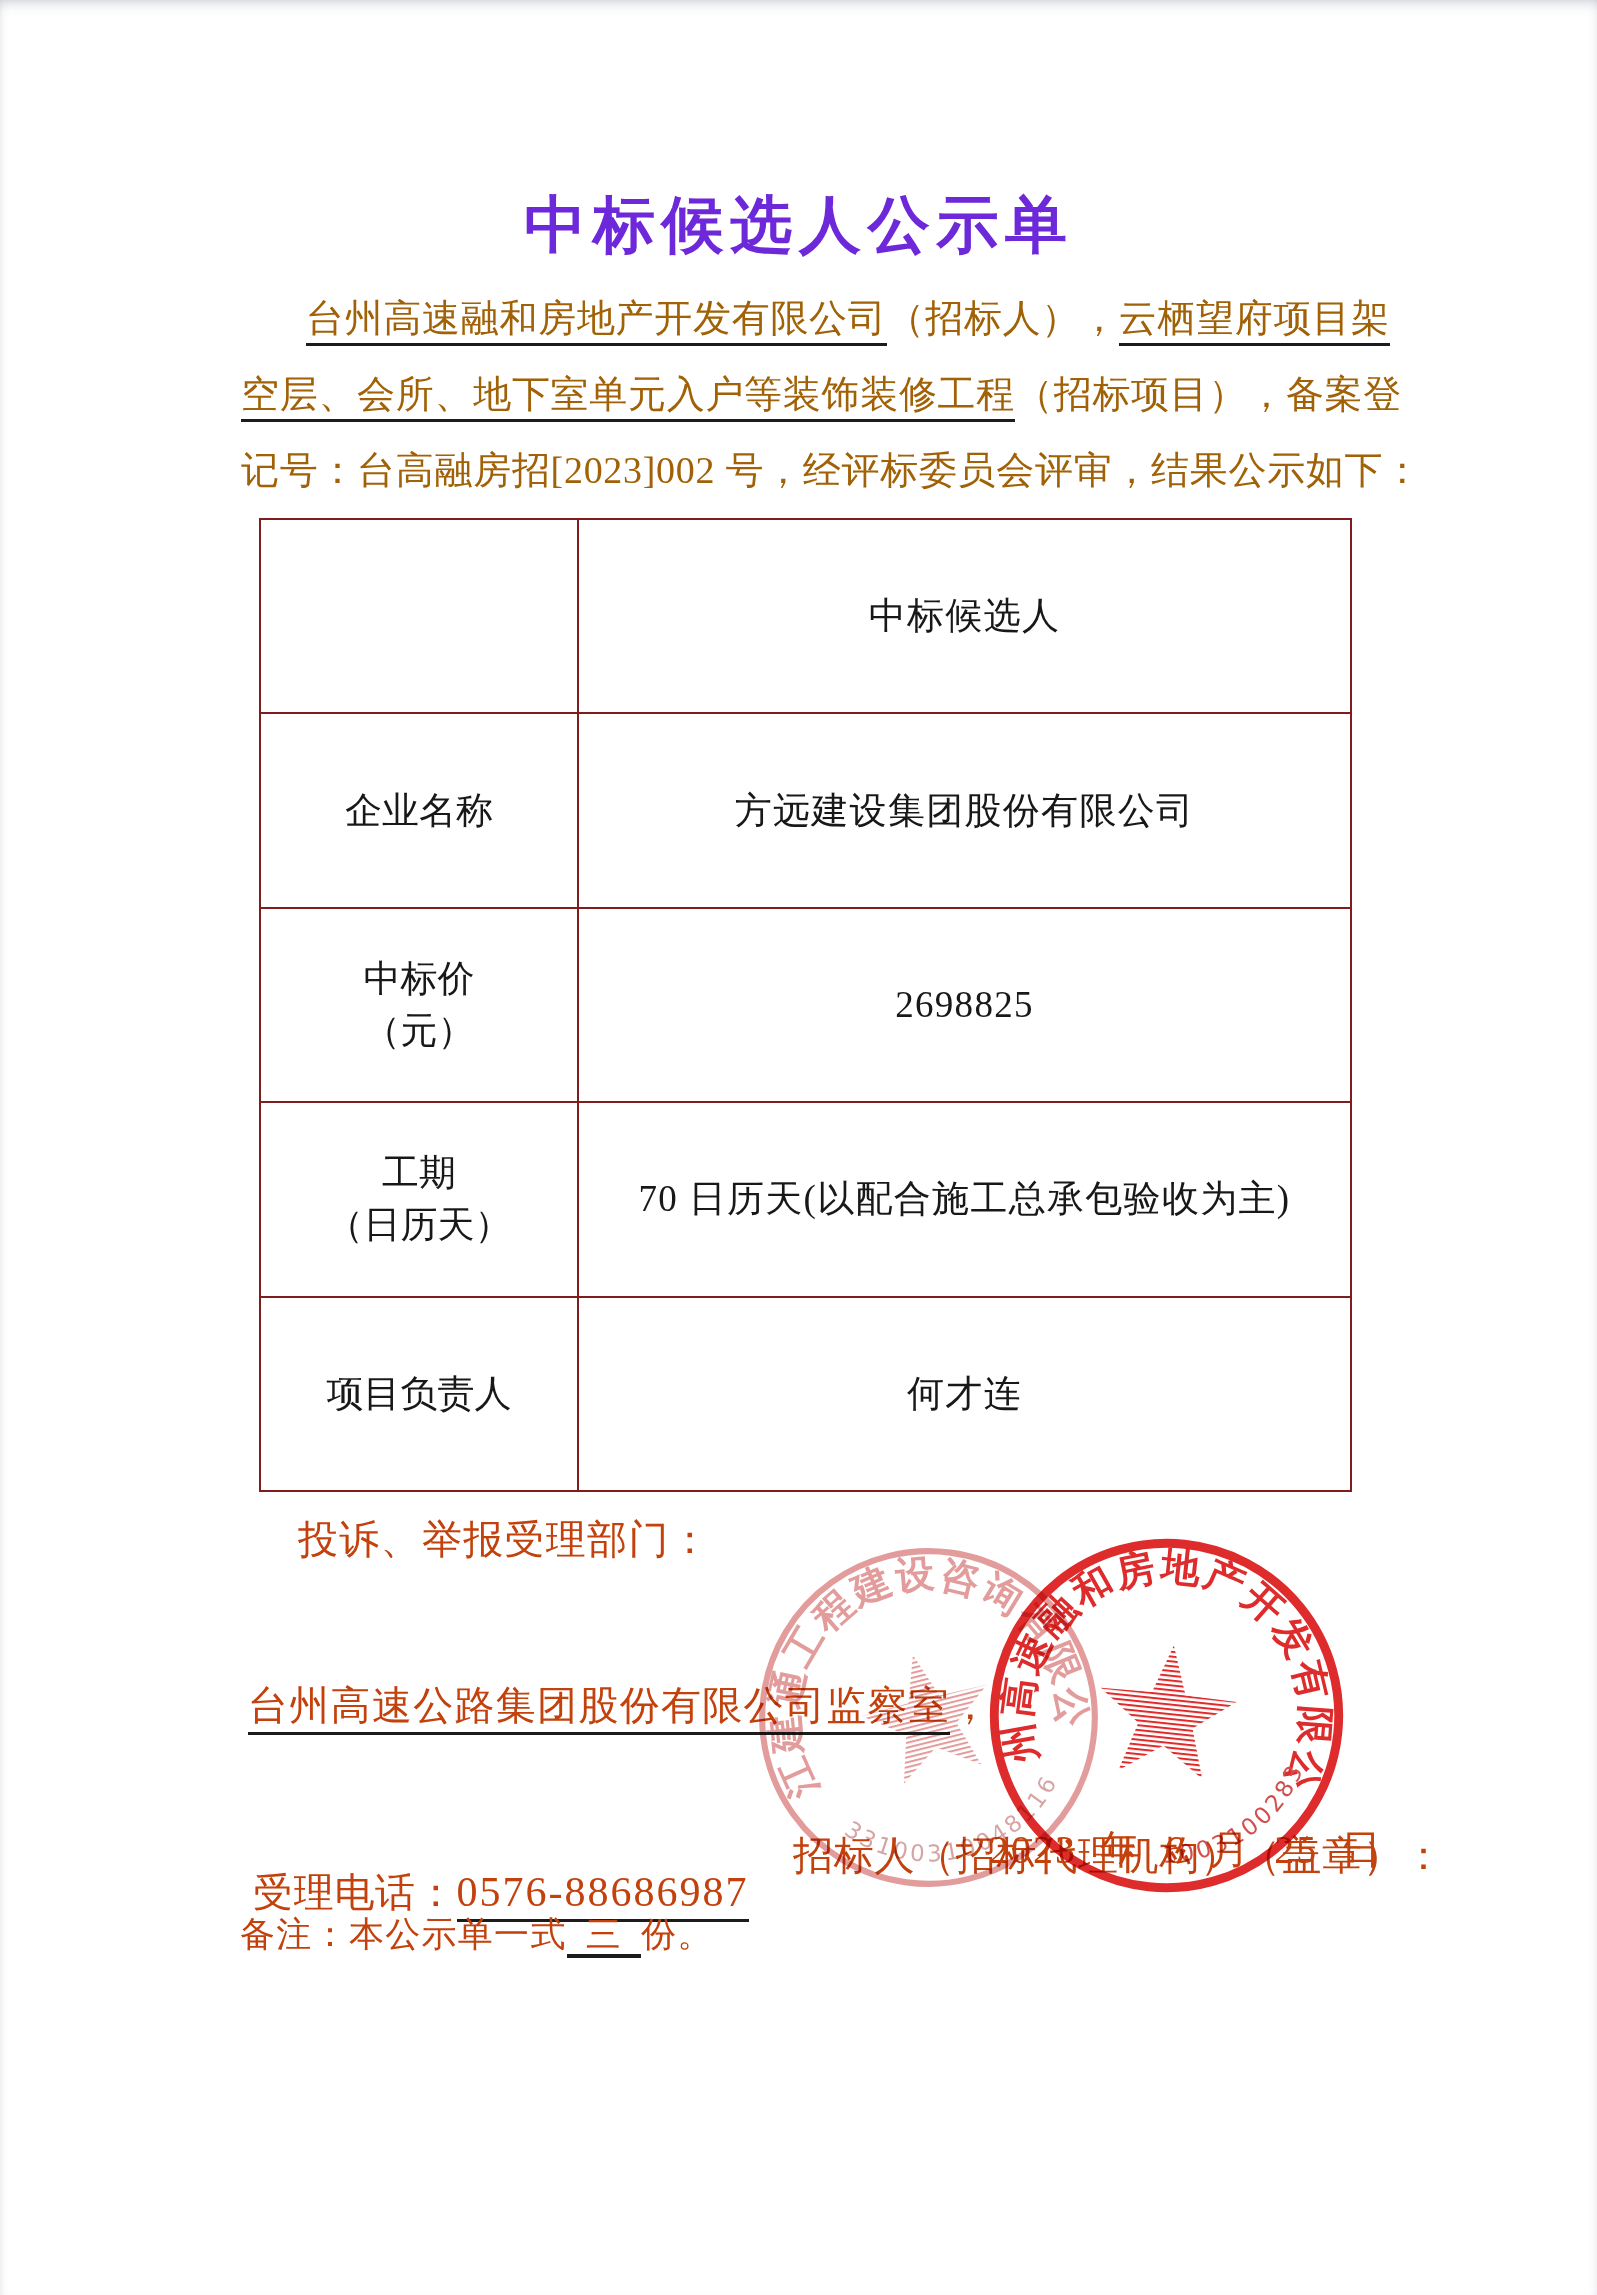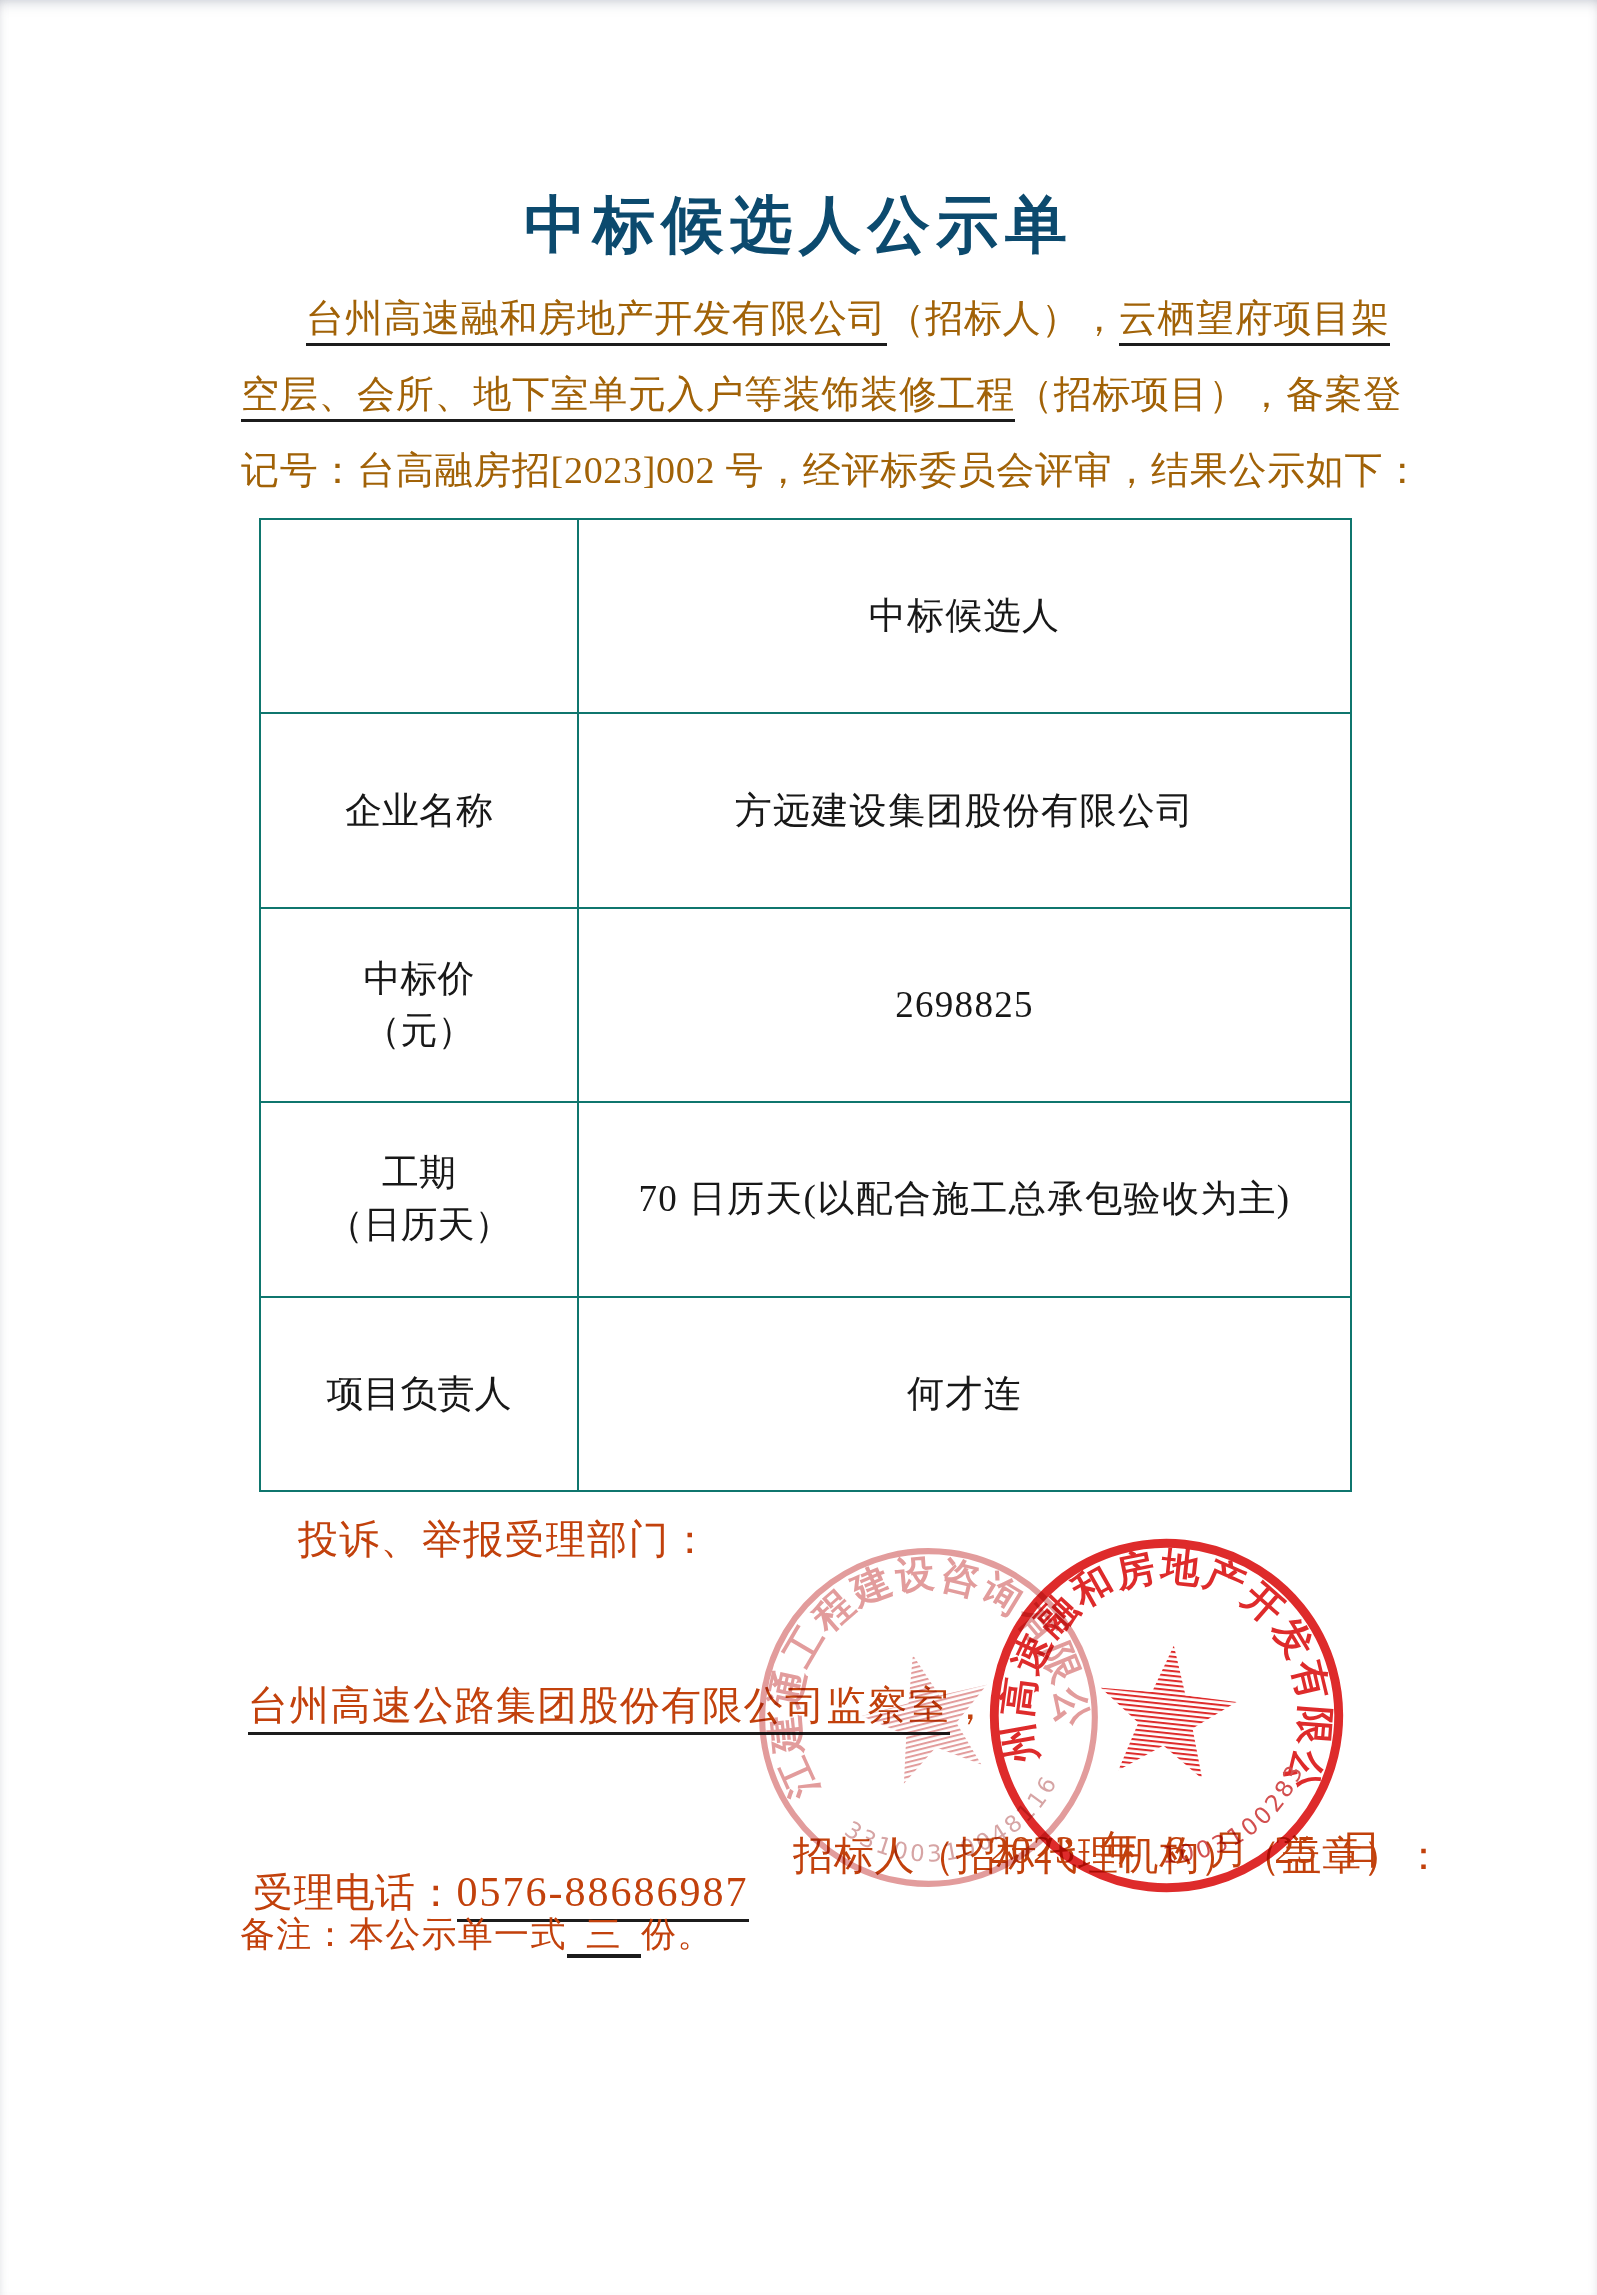--- a/index.html
+++ b/index.html
@@ -15,38 +15,38 @@
   .scan-edge{
     position:absolute;inset:0;pointer-events:none;
     box-shadow:inset 0 9.4px 15px -9.4px rgba(110,120,140,.45),
                inset -6.7px 0 12px -9.4px rgba(160,150,170,.35),
                inset 6.7px 0 10.8px -9.4px rgba(140,140,150,.25);
   }
   .title{
     position:absolute;top:183px;left:0;right:0;margin:0;
     text-align:center;
     font-family:"Liberation Sans","DejaVu Sans",sans-serif;
-    font-size:62px;font-weight:bold;letter-spacing:6.7px;color:#0c4a6e;
+    font-size:62px;font-weight:bold;letter-spacing:6.7px;color:#6d28d9;
   }
   .intro{
     position:absolute;top:280px;left:241px;width:1150px;
     font-size:38px;line-height:76px;color:#a16207;
     letter-spacing:0.7px;
   }
   .intro-line{white-space:nowrap;text-align:justify;}
   .intro-line:first-child{text-indent:65px;}
   .u{border-bottom:3.4px solid #1c1c1c;padding-bottom:4px;}
   table.bid{
     position:absolute;left:259px;top:518px;
     width:1093px;height:974px;
     border-collapse:collapse;table-layout:fixed;
     font-size:37px;color:#181818;
   }
   table.bid td{
-    border:2px solid #0f766e;
+    border:2px solid #7f1d1d;
     text-align:center;vertical-align:middle;
     padding:0;
   }
   table.bid{border:2.7px solid #1a1a1a;}
   table.bid td.lab{width:316px;line-height:52px;}
   table.bid td.val{letter-spacing:1.3px;}
   table.bid tr{height:162px;}
   .footer-line{position:absolute;white-space:nowrap;font-size:40px;color:#c2410c;}
   .fl-complaint{left:298px;top:1512px;letter-spacing:1.3px;}
   .fl-dept{left:248px;top:1678px;letter-spacing:1.3px;font-family:Liberation Serif, serif;}

